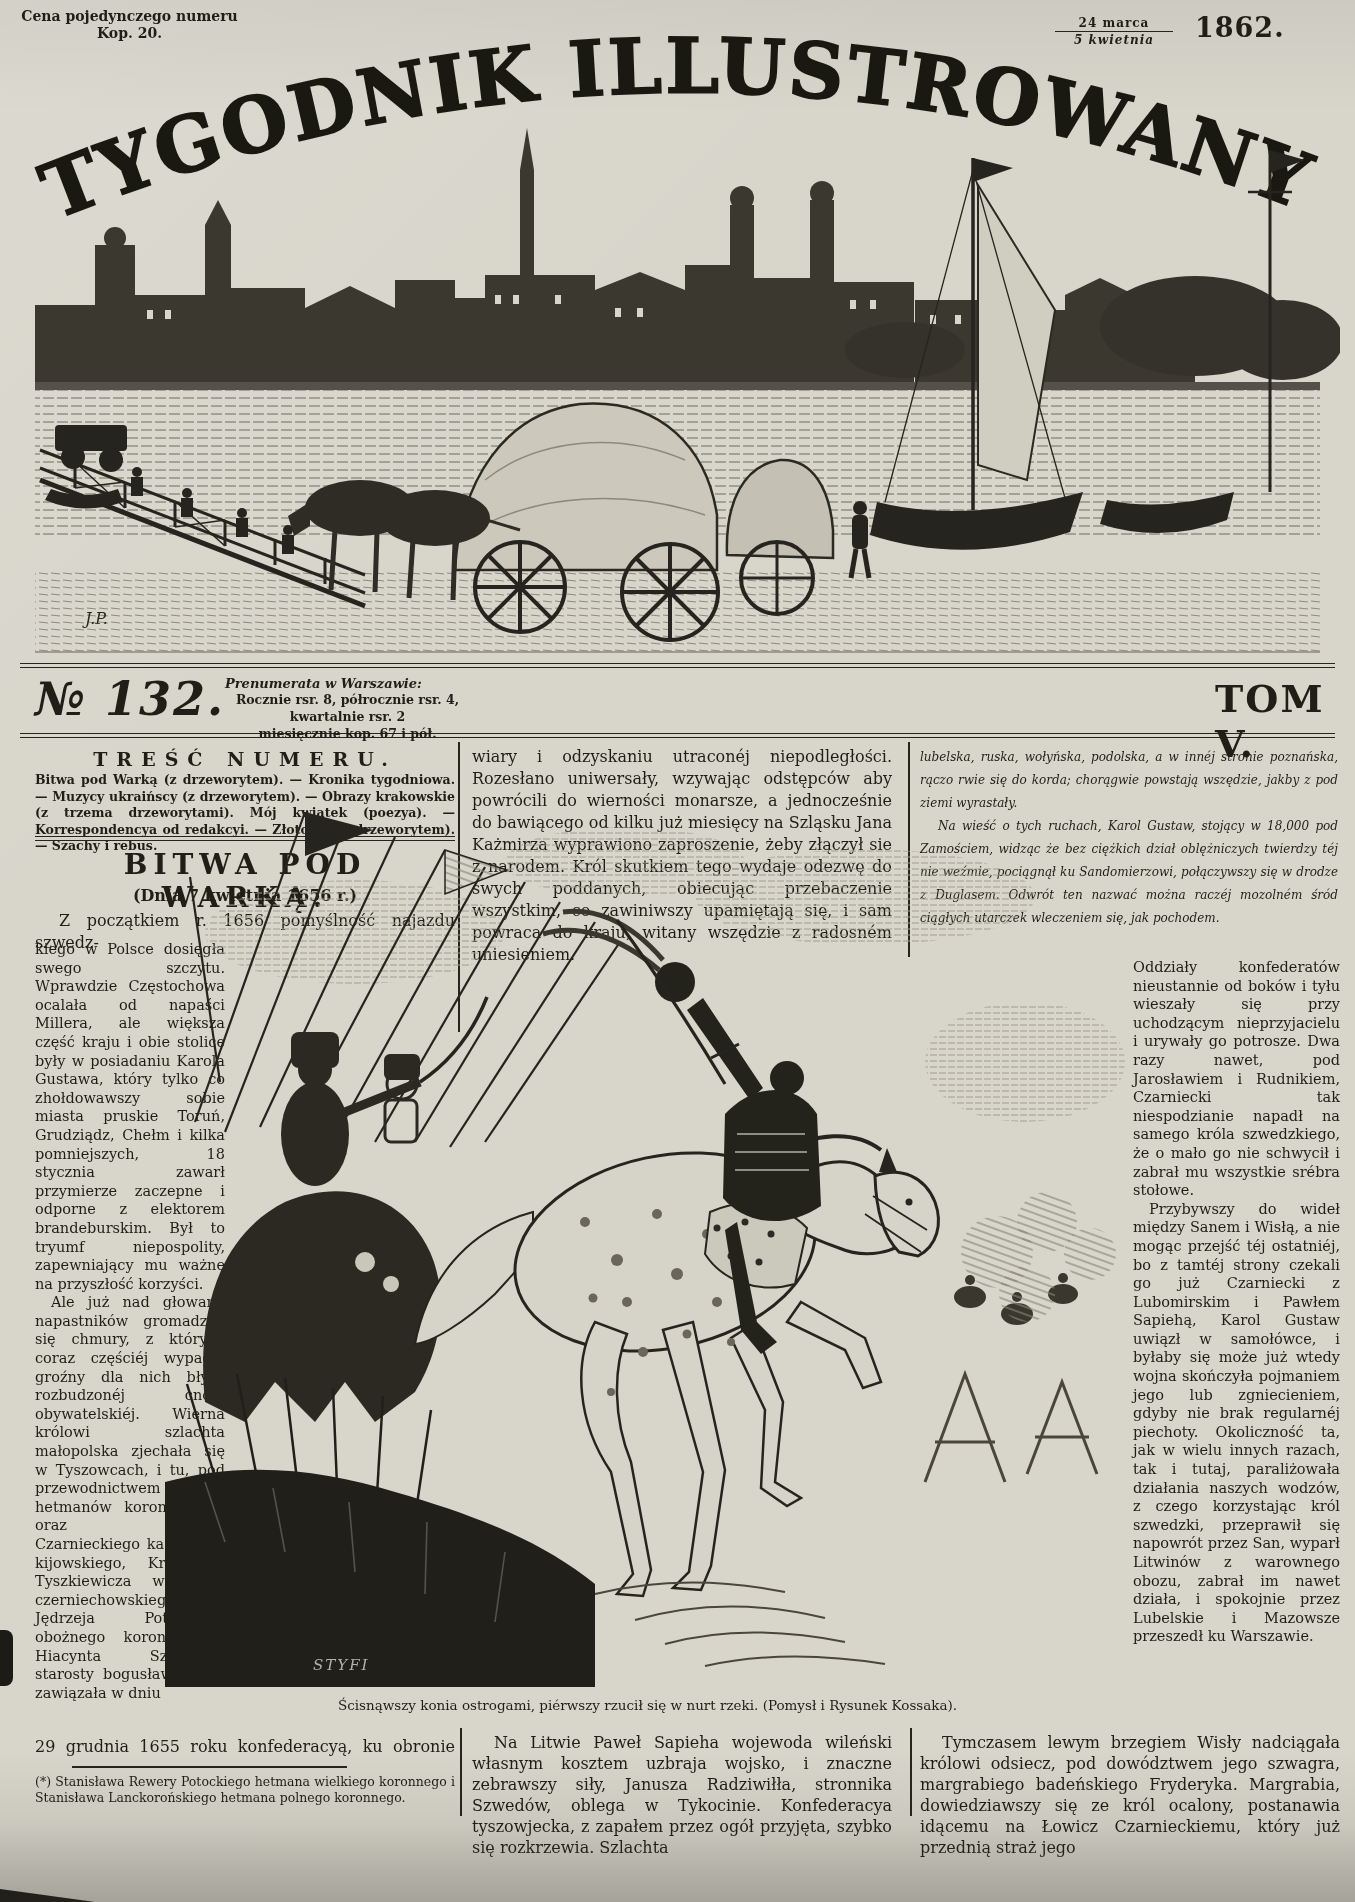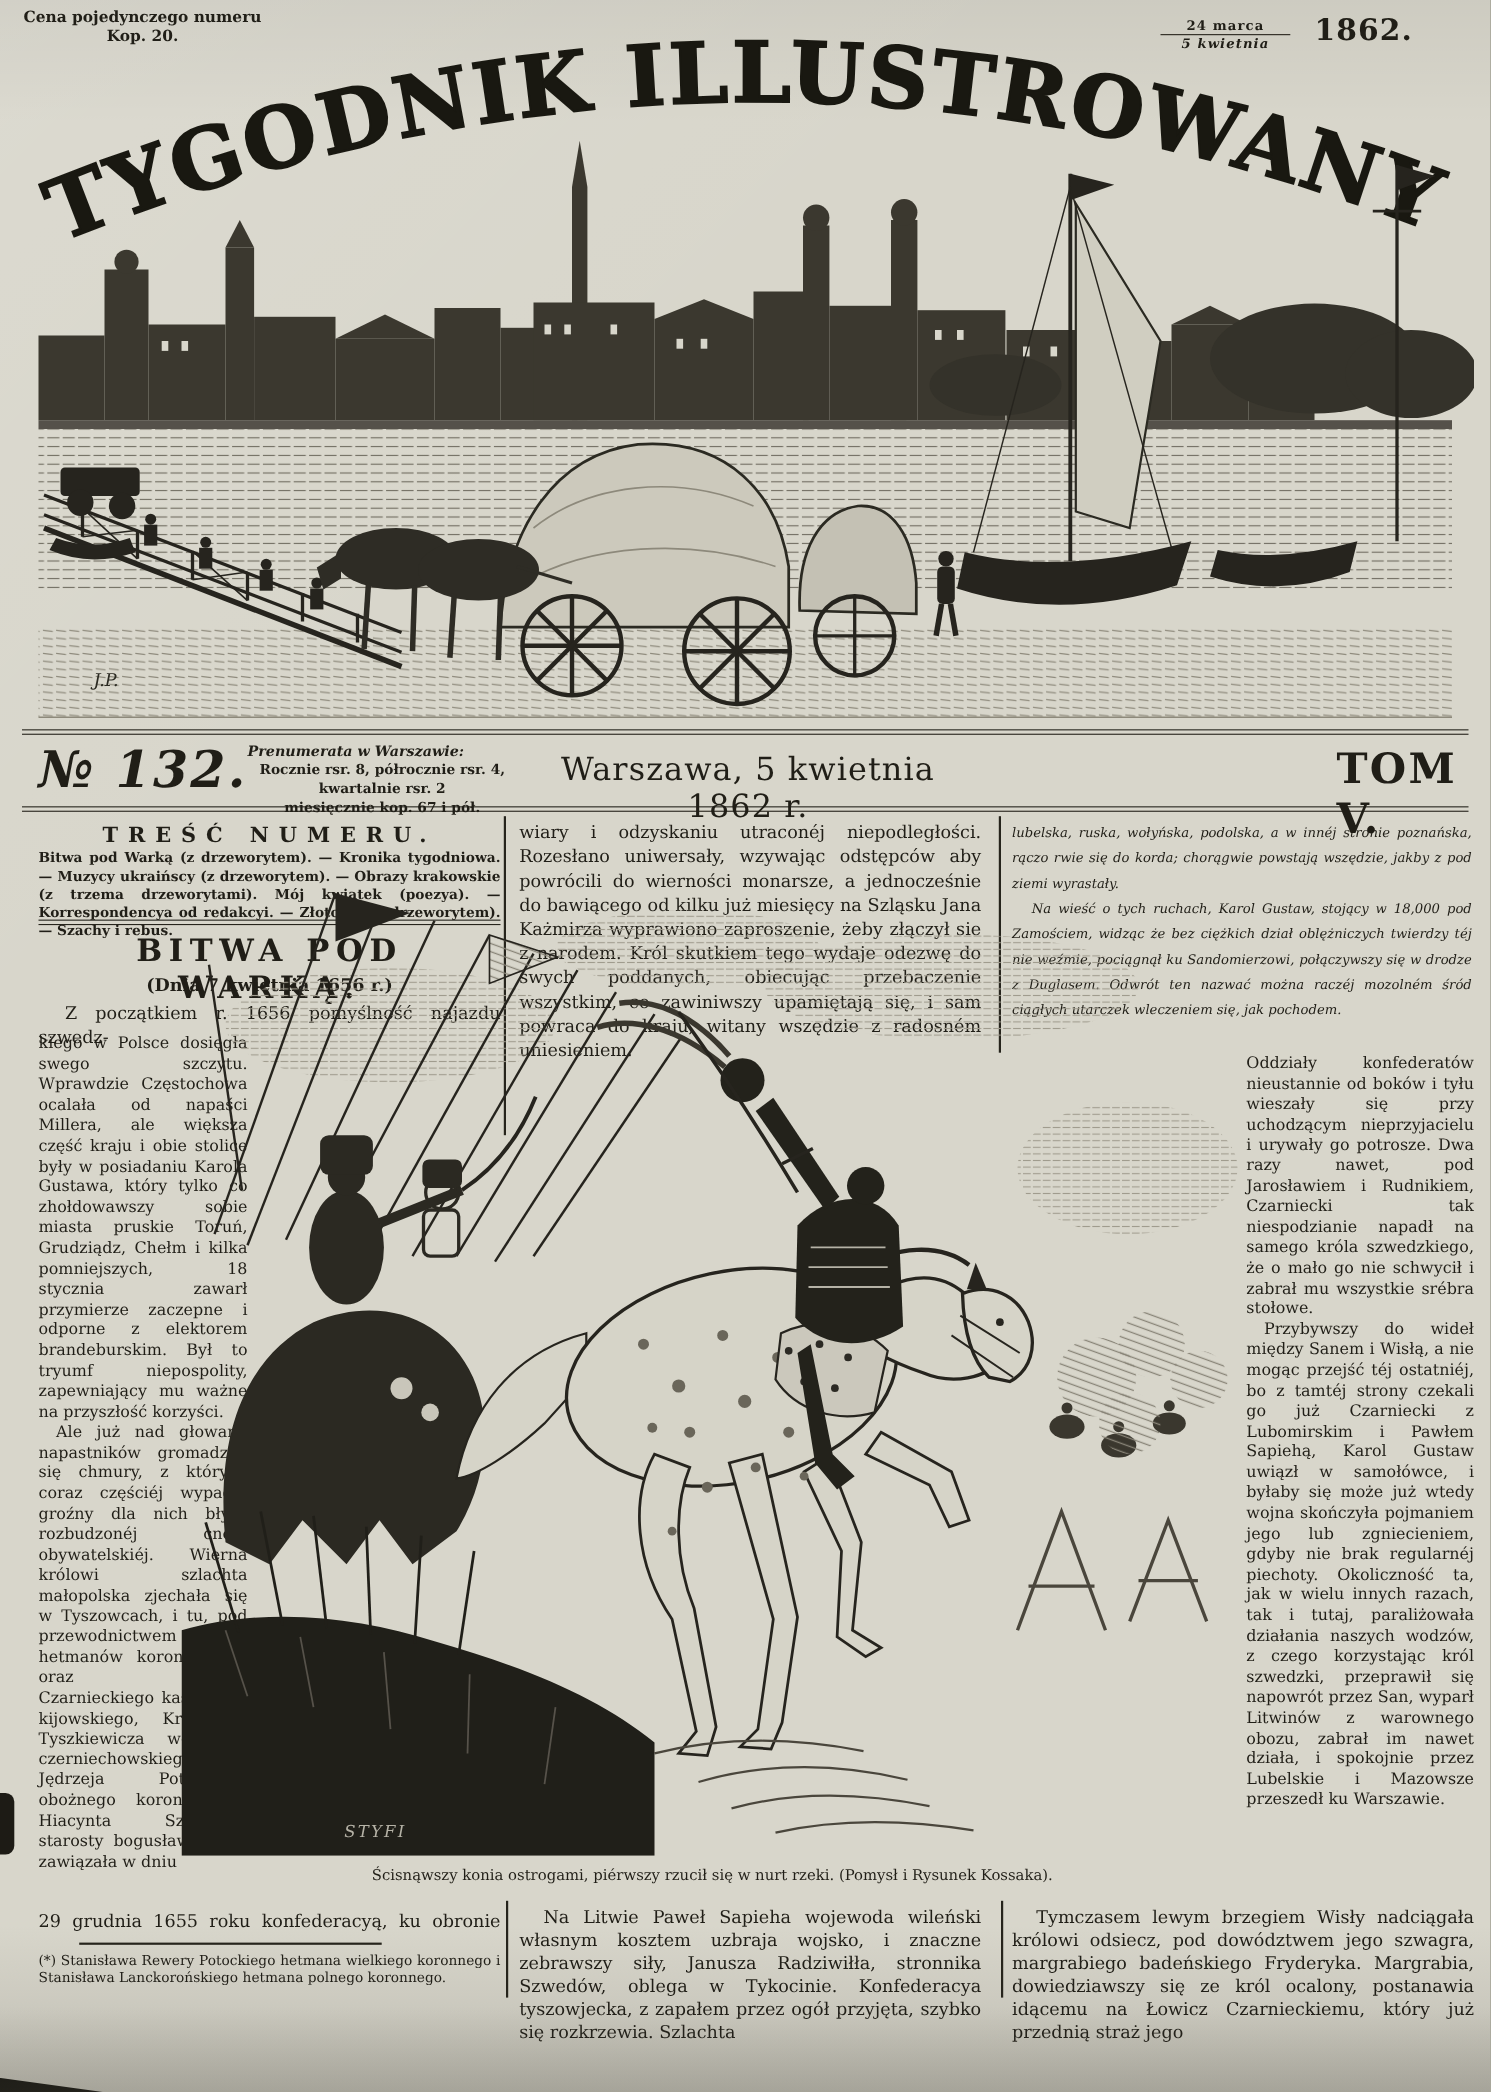--- a/index.html
+++ b/index.html
@@ -226,21 +226,20 @@
 
   <div class="drule" style="left:20px;top:663px;width:1315px;"></div>
   <div class="drule" style="left:20px;top:733px;width:1315px;"></div>
 
   <div class="abs issue-no" style="left:35px;top:672px;">№ 132.</div>
   <div class="abs" style="left:225px;top:676px;width:245px;">
     <div class="sub-title">Prenumerata w Warszawie:</div>
     <div class="sub-line">Rocznie rsr. 8, półrocznie rsr. 4, kwartalnie rsr. 2</div>
     <div class="sub-line">miesięcznie kop. 67 i pół.</div>
   </div>
-  <div class="abs dateline" style="left:480px;top:682px;width:400px;">Warszawa, 5 kwietnia 1862 r.</div>
   <div class="abs volume" style="left:1215px;top:676px;">TOM V.</div>
 
   <div class="rule" style="left:458px;top:742px;width:1.5px;height:290px;"></div>
   <div class="rule" style="left:908px;top:742px;width:1.5px;height:215px;"></div>
   <div class="rule" style="left:460px;top:1728px;width:1.5px;height:88px;"></div>
   <div class="rule" style="left:910px;top:1728px;width:1.5px;height:88px;"></div>
 
   <div class="abs toc-head" style="left:35px;top:748px;width:420px;">TREŚĆ NUMERU.</div>
   <div class="abs toc-body just" style="left:35px;top:772px;width:420px;">Bitwa pod Warką (z drzeworytem). — Kronika tygodniowa. — Muzycy ukraińscy (z drzeworytem). — Obrazy krakowskie (z trzema drzeworytami). Mój kwiatek (poezya). — Korrespondencya od redakcyi. — Złotopól (z drzeworytem). — Szachy i rebus.</div>
   <div class="drule" style="left:35px;top:836px;width:420px;"></div>

